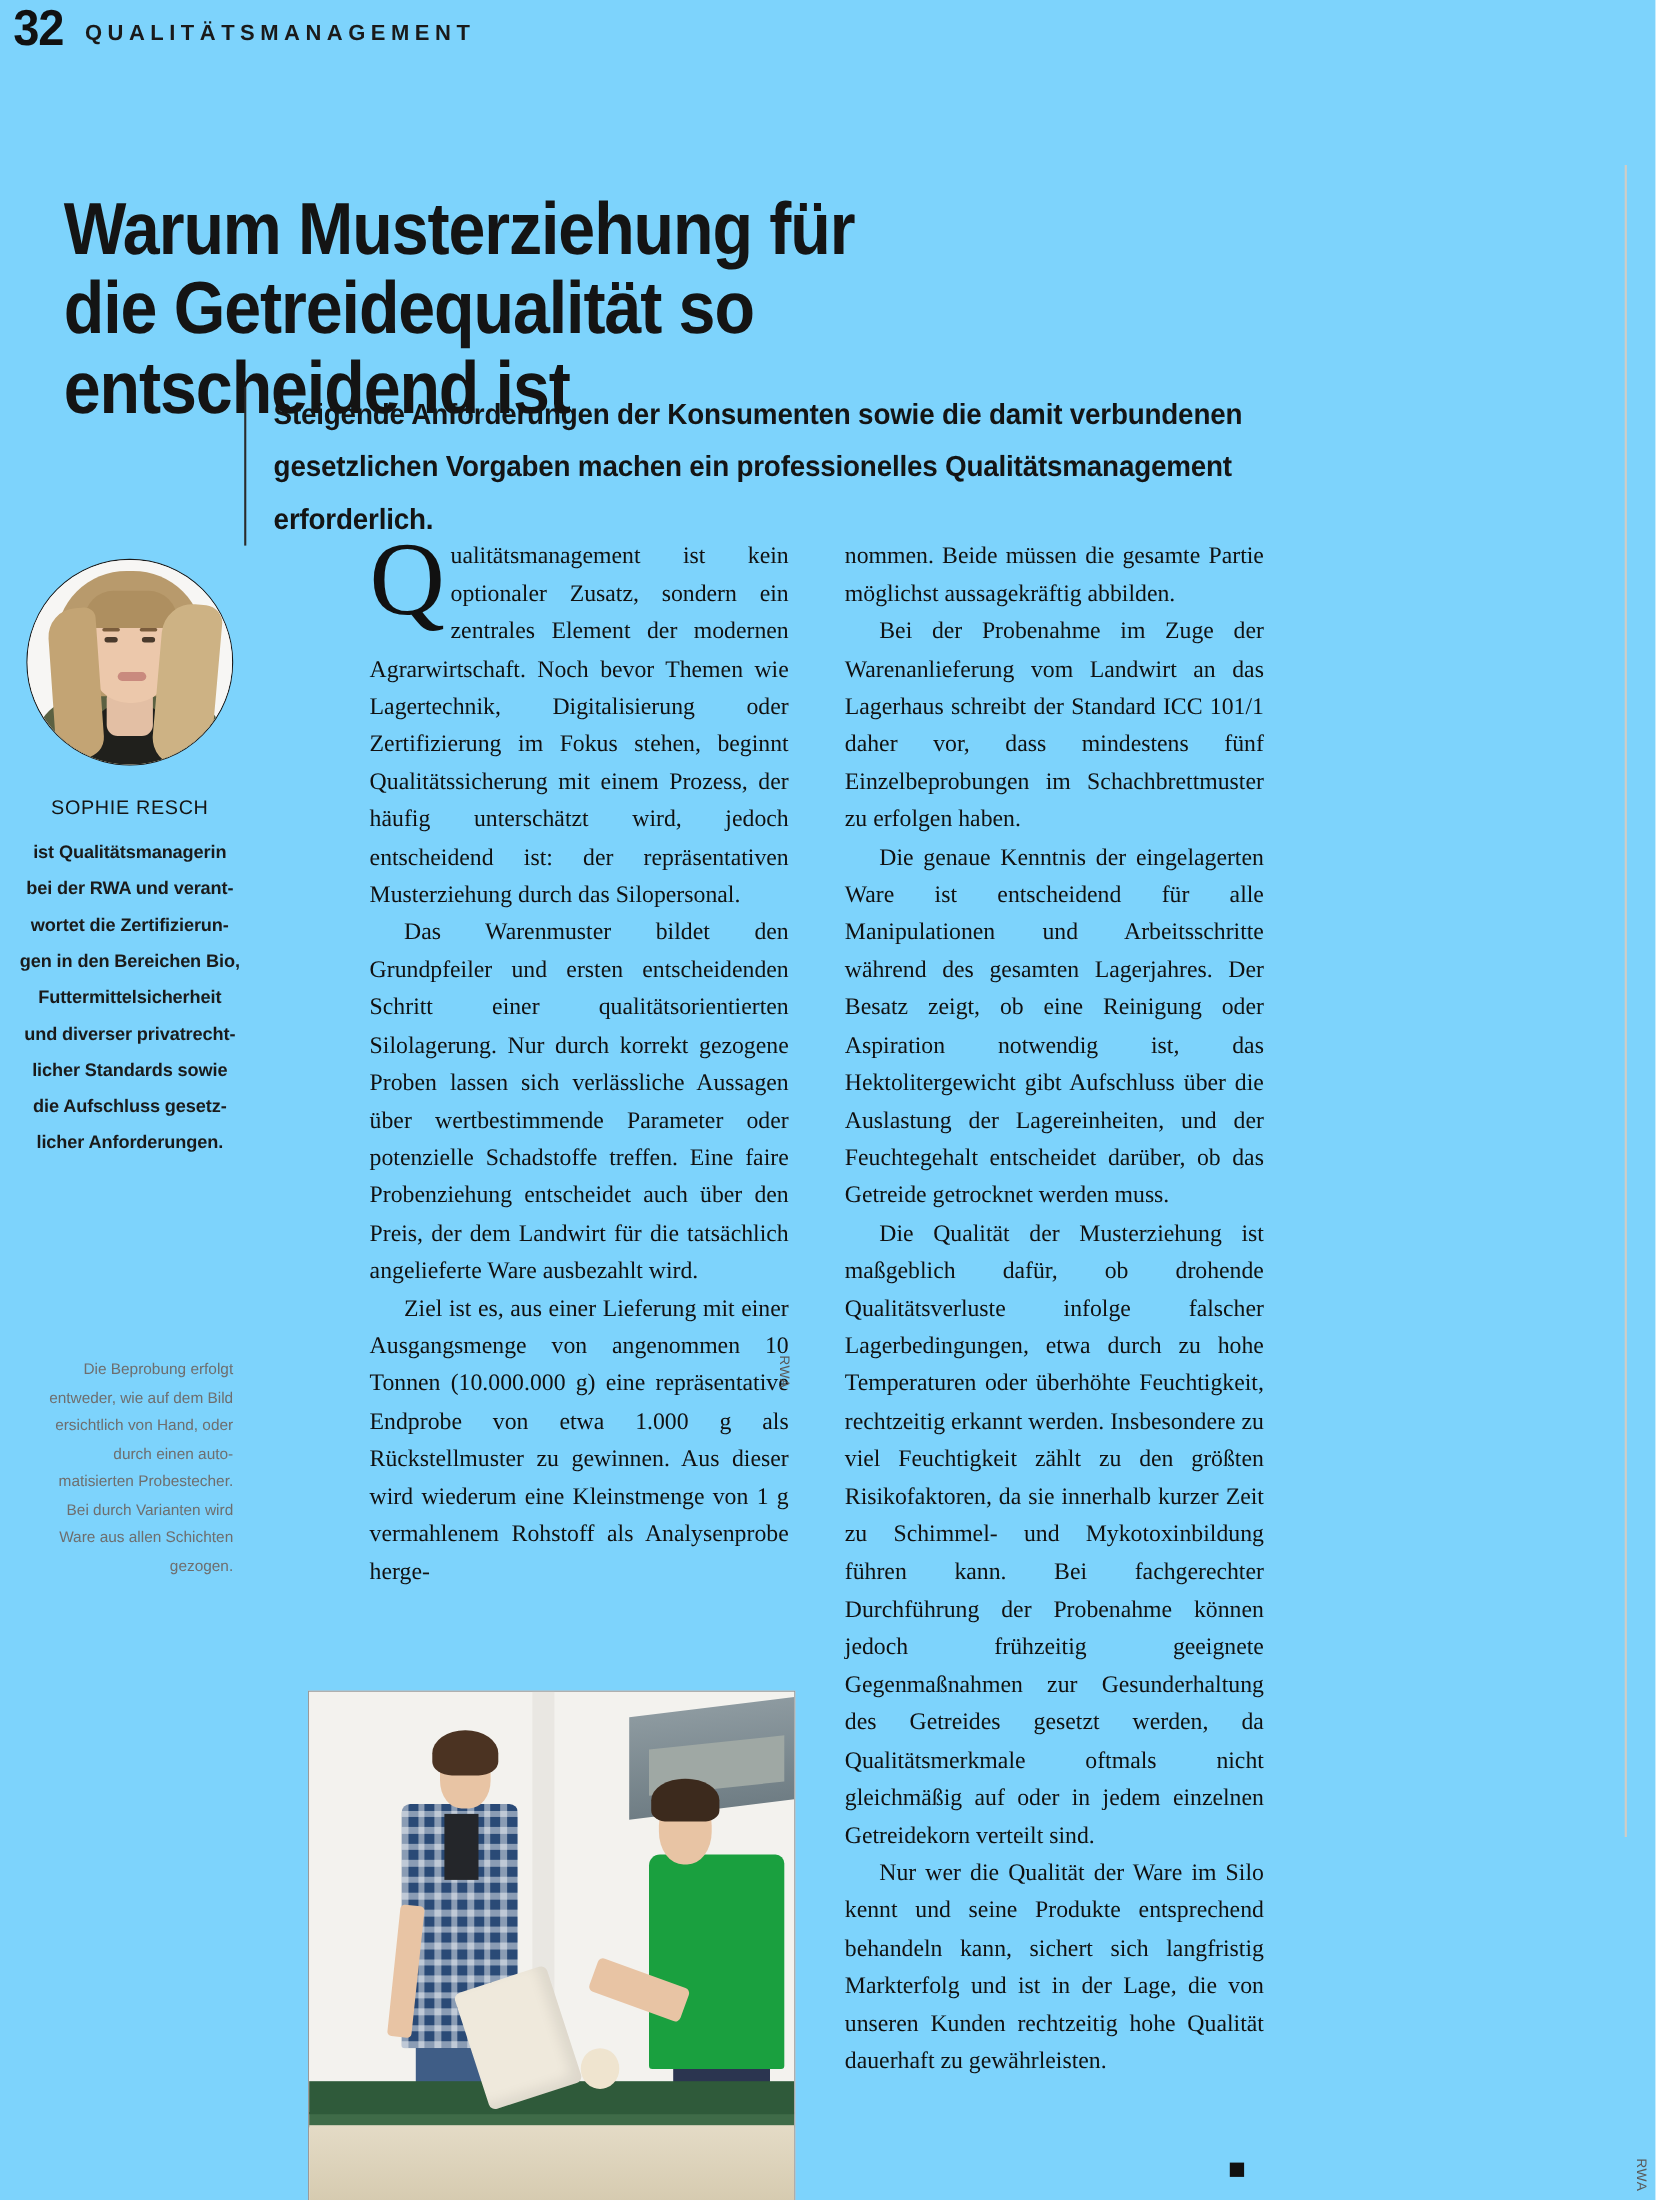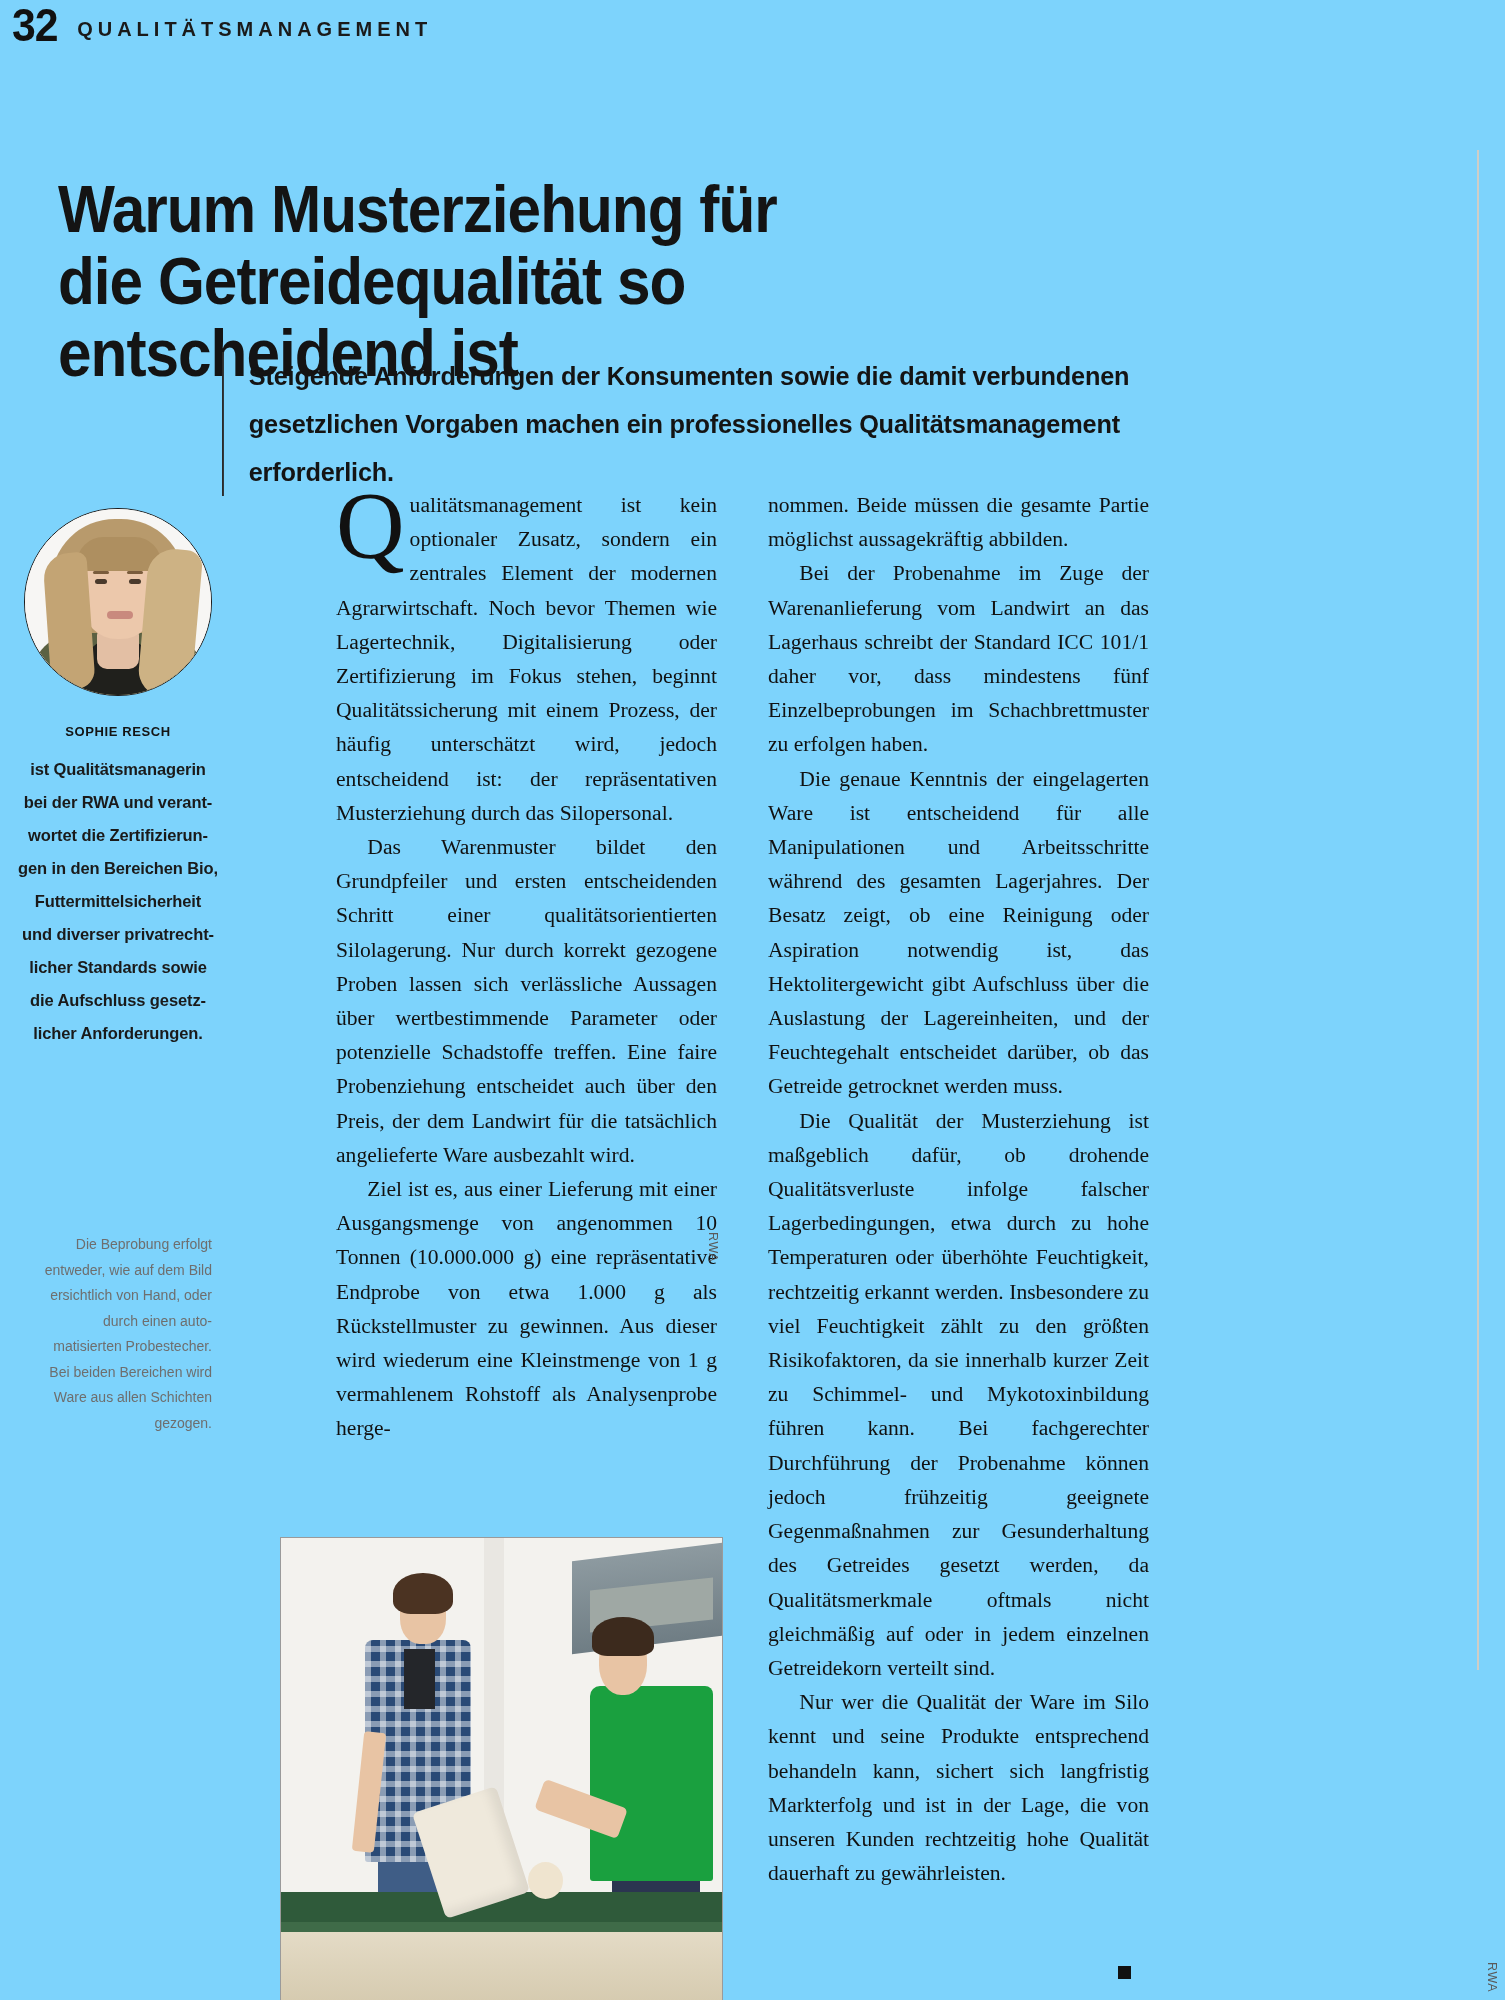--- a/index.html
+++ b/index.html
@@ -120,22 +120,22 @@
   .portrait .eye.r   { left:104px; }
   .portrait .brow    { position:absolute; top:62px; width:16px; height:3px;
                        background:#7a5c3c; border-radius:2px; }
   .portrait .brow.l  { left:68px; }
   .portrait .brow.r  { left:102px; }
   .portrait .mouth   { position:absolute; left:82px; top:102px; width:26px; height:8px;
                        background:#c98a7e; border-radius:6px; }
 
   .author-name {
     margin-top: 28px;
-    font-size: 13px;
-    font-weight: 700;
+    font-size: 18px;
+    font-weight: 400;
     letter-spacing: 0.6px;
     color: #141414;
   }
   .author-bio {
     margin-top: 14px;
     font-size: 16.5px;
     line-height: 33px;
     font-weight: 700;
     color: #1a1a1a;
     letter-spacing: -0.1px;
@@ -331,21 +331,21 @@
       <span class="bio-line">licher Anforderungen.</span>
     </div>
   </div>
 
   <div class="photo-caption">
     <span class="cap-line">Die Beprobung erfolgt</span>
     <span class="cap-line">entweder, wie auf dem Bild</span>
     <span class="cap-line">ersichtlich von Hand, oder</span>
     <span class="cap-line">durch einen auto-</span>
     <span class="cap-line">matisierten Probestecher.</span>
-    <span class="cap-line">Bei beiden Bereichen wird</span>
+    <span class="cap-line">Bei durch Varianten wird</span>
     <span class="cap-line">Ware aus allen Schichten</span>
     <span class="cap-line">gezogen.</span>
   </div>
 
   <div class="col col-left">
     <p class="first"><span class="dropcap">Q</span><span>ualitätsmanagement ist kein optionaler Zusatz, sondern ein zentrales Element der modernen Agrarwirtschaft. Noch bevor Themen wie Lagertechnik, Digitalisierung oder Zertifizierung im Fokus stehen, beginnt Qualitätssicherung mit einem Prozess, der häufig unterschätzt wird, jedoch entscheidend ist: der repräsentativen Musterziehung durch das Silopersonal.</span></p>
     <p>Das Warenmuster bildet den Grundpfeiler und ersten entscheidenden Schritt einer qualitätsorientierten Silolagerung. Nur durch korrekt gezogene Proben lassen sich verlässliche Aussagen über wertbestimmende Parameter oder potenzielle Schadstoffe treffen. Eine faire Probenziehung entscheidet auch über den Preis, der dem Landwirt für die tatsächlich angelieferte Ware ausbezahlt wird.</p>
     <p>Ziel ist es, aus einer Lieferung mit einer Ausgangsmenge von angenommen 10 Tonnen (10.000.000 g) eine repräsentative Endprobe von etwa 1.000 g als Rückstellmuster zu gewinnen. Aus dieser wird wiederum eine Kleinstmenge von 1 g vermahlenem Rohstoff als Analysenprobe herge-</p>
   </div>
 

